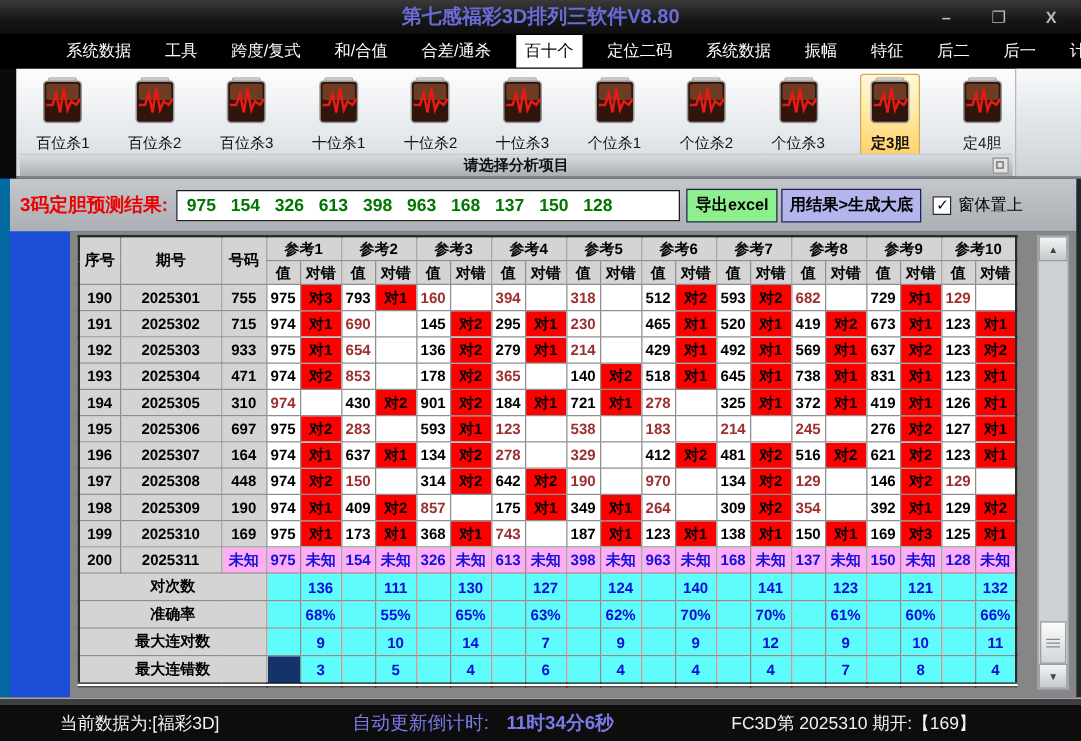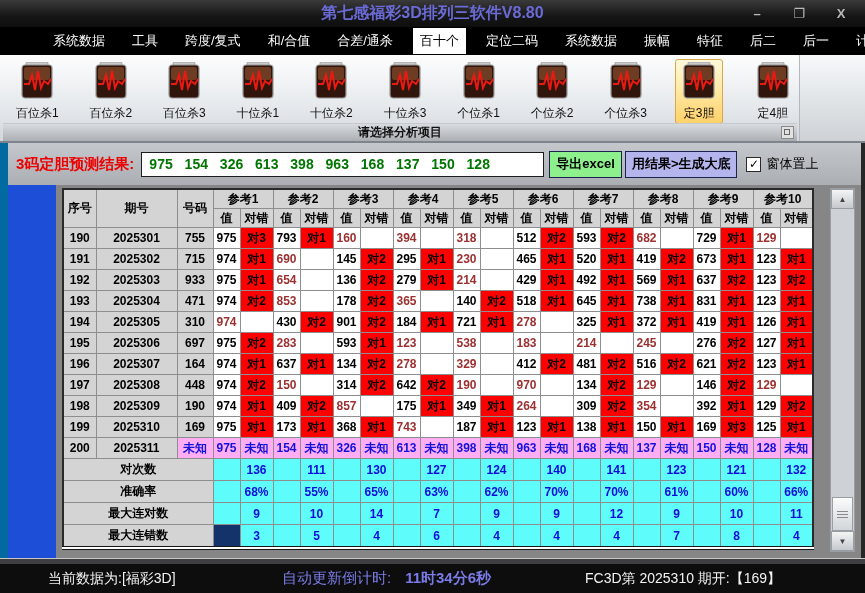--- a/index.html
+++ b/index.html
@@ -11,25 +11,25 @@
   .title{position:absolute;left:0;right:0;top:3px;text-align:center;color:#6b6bd8;font-weight:bold;font-size:16px;}
   .winbtns{position:absolute;right:16px;top:0;height:27px;display:flex;gap:26px;align-items:center;}
   .winbtn{color:#b9b9b9;font-size:13px;font-weight:bold;width:16px;text-align:center;cursor:default;}
 
   
   .menubar{height:28px;background:#000;display:flex;align-items:center;gap:13px;padding-left:46px;}
   .menu-item{color:#fff;font-size:13px;padding:4px 7px;white-space:nowrap;cursor:default;}
   .menu-item.active{background:#fff;color:#000;}
 
   
-  .ribbon{height:88px;background:linear-gradient(#fdfdfd,#e3e7eb 65%,#d3d7db);position:relative;border-bottom:2px solid #7e848c;box-sizing:border-box;}
+  .ribbon{height:88px;background:linear-gradient(#fdfdfd,#e3e7eb 65%,#d3d7db);position:relative;border-bottom:2px solid #7e848c;box-sizing:border-box;margin-left:13px;}
   .ribbon-group{position:absolute;left:3px;top:0;width:794px;height:86px;}
   .tool-row{display:flex;gap:25px;padding:4px 0 0 10px;}
   .tool-item{width:48px;display:flex;flex-direction:column;align-items:center;padding:2px 1px 1px;border:1px solid transparent;border-radius:3px;}
-  .tool-item.active{background:linear-gradient(#fff8da,#ffeaa8 45%,#ffd169);border-color:#d8a94b;}
+  .tool-item.active{background:linear-gradient(#fff8da,#ffeaa8 45%,#ffd169);border-color:#d8a94b;font-weight:bold;}
   .tool-label{font-size:12px;color:#101010;margin-top:1px;white-space:nowrap;}
   .group-bar{position:absolute;left:0;bottom:0;width:100%;height:17px;background:linear-gradient(#d8dce0,#abafb3);border-top:1px solid #c6cace;display:flex;align-items:center;justify-content:center;font-size:12px;font-weight:bold;color:#101010;}
   .launcher{position:absolute;right:3px;bottom:2px;width:11px;height:11px;border:1px solid #8a8a8a;background:#e2e2e2;}
   .launcher:before{content:"";position:absolute;left:2px;top:2px;width:4px;height:4px;border:1px solid #666;}
   .ribbon-filler{position:absolute;left:799px;right:0;top:0;bottom:0;background:linear-gradient(#f7f9fb,#cdd1d5);border-left:1px solid #b4b8bc;}
 
   
   .midsection{height:415px;box-sizing:border-box;border-left:8px solid #0369a1;border-right:4px solid #262626;background:#1d4ed8;}
   .results{height:42px;display:flex;align-items:center;background:linear-gradient(#c4c8cc,#abafb3);}
   .results-label{color:#ec0000;font-weight:bold;font-size:15px;margin-left:8px;white-space:nowrap;}

